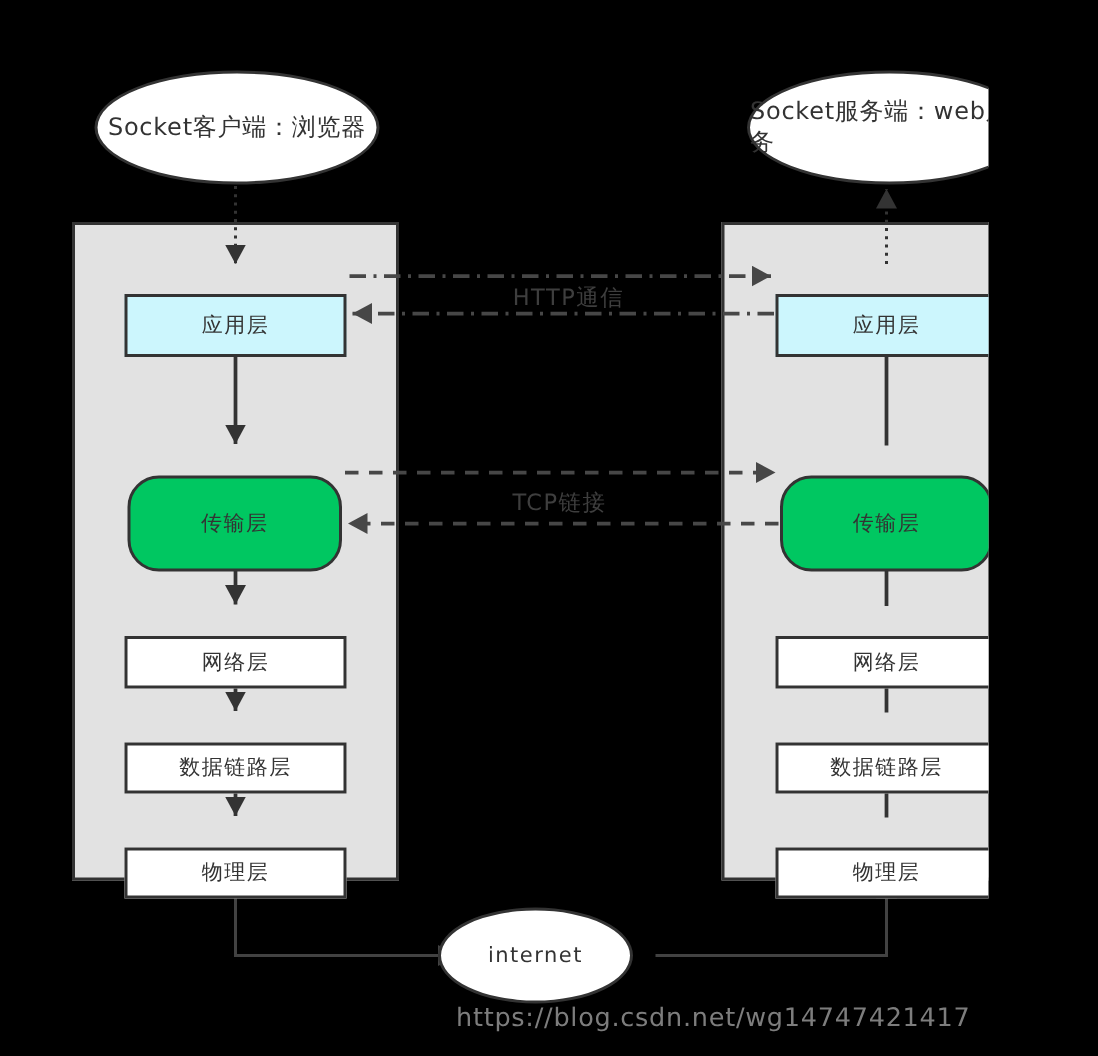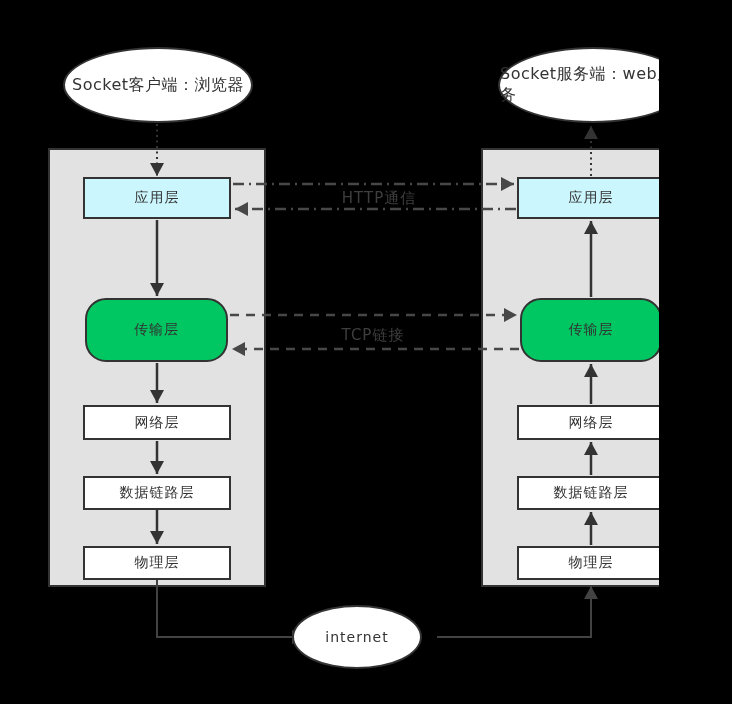--- a/index.html
+++ b/index.html
@@ -22,21 +22,21 @@
   .stroke-bridge { stroke: var(--bridge-arrow, #424242); fill:none; }
   #mInner path  { fill: var(--inner-arrow, #333); }
   #mLink path   { fill: var(--link-arrow, #474747); }
   #mBridge path { fill: var(--bridge-arrow, #424242); }
 
   .layer {
     position:absolute; z-index:3; box-sizing:border-box;
     background: var(--box-fill, #fff);
     border: 2px solid var(--box-border, #333);
     display:flex; align-items:center; justify-content:center;
-    font-size:14px; color: var(--box-text, #333); letter-spacing:1px;
+    font-size:14px; color: var(--box-text, #333); letter-spacing:1px;margin-top:19px;
   }
   .layer.app { background: var(--application-fill, #ccf6fd); }
   .layer.transport { background: var(--transport-fill, #00c761); border-width:2.5px;border-radius:21px; }
 
   .node {
     position:absolute; z-index:3; box-sizing:border-box;
     background: var(--node-fill, #fff);
     border: 2.5px solid var(--node-border, #333);
     border-radius:50%;
     display:flex; align-items:center; justify-content:center;
@@ -119,13 +119,14 @@
 
   <div class="layer app" style="left:517px; top:177px; width:148px; height:42px;">应用层</div>
   <div class="layer transport" style="left:520px; top:298px; width:142px; height:64px;">传输层</div>
   <div class="layer" style="left:517px; top:405px; width:148px; height:35px;">网络层</div>
   <div class="layer" style="left:517px; top:476px; width:148px; height:34px;">数据链路层</div>
   <div class="layer" style="left:517px; top:546px; width:148px; height:34px;">物理层</div>
 
   <div class="linklabel http">HTTP通信</div>
   <div class="linklabel tcp">TCP链接</div>
 
+  <div class="watermark">https://blog.csdn.net/wg14747421417</div>
 </div>
 
 </body></html>

